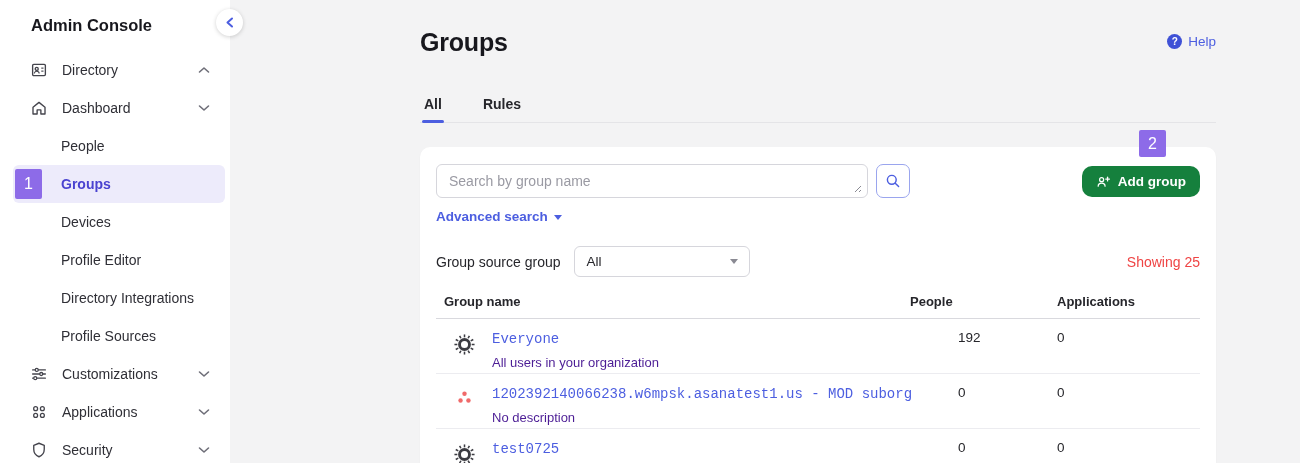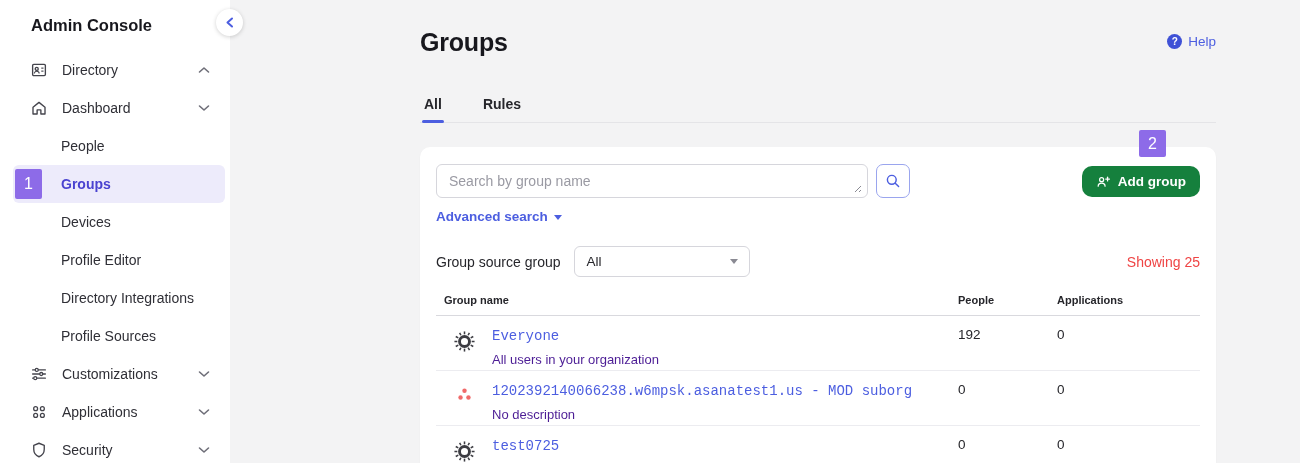--- a/index.html
+++ b/index.html
@@ -127,22 +127,23 @@
   }
   .select-caret {
     width: 0; height: 0; border-left: 4px solid transparent;
     border-right: 4px solid transparent; border-top: 5px solid #8a8a93;
   }
   .showing { margin-left: auto; font-size: 14px; color: #ef4444; }
 
   .table { margin-top: 17px; }
   .thead {
     display: grid; grid-template-columns: 1fr 99px 143px;
-    padding: 0 0 9px 8px; font-size: 11px; font-weight: bold; color: #26262b;
+    padding: 0 0 9px 8px; font-size: 13px; font-weight: bold; color: #26262b;
     border-bottom: 1px solid #d9d9de;
+    gap: 48px;
   }
   .trow {
     display: grid; grid-template-columns: 56px 466px 99px 143px;
     padding: 11px 0 4px; border-bottom: 1px solid #ececf0; align-items: start;
   }
   .icon-cell { display: flex; justify-content: center; padding-top: 3px; }
   .name-link { font-size: 14px; color: #4c5ee0; text-decoration: none; line-height: 15px; display: inline-block; cursor: pointer; font-family: Liberation Mono, monospace; }
   .row-desc { font-size: 13px; color: #4c1d95; margin-top: 9px; line-height: 13px; }
   .num-cell { font-size: 13.5px; color: #26262b; line-height: 15px; }
 </style>

